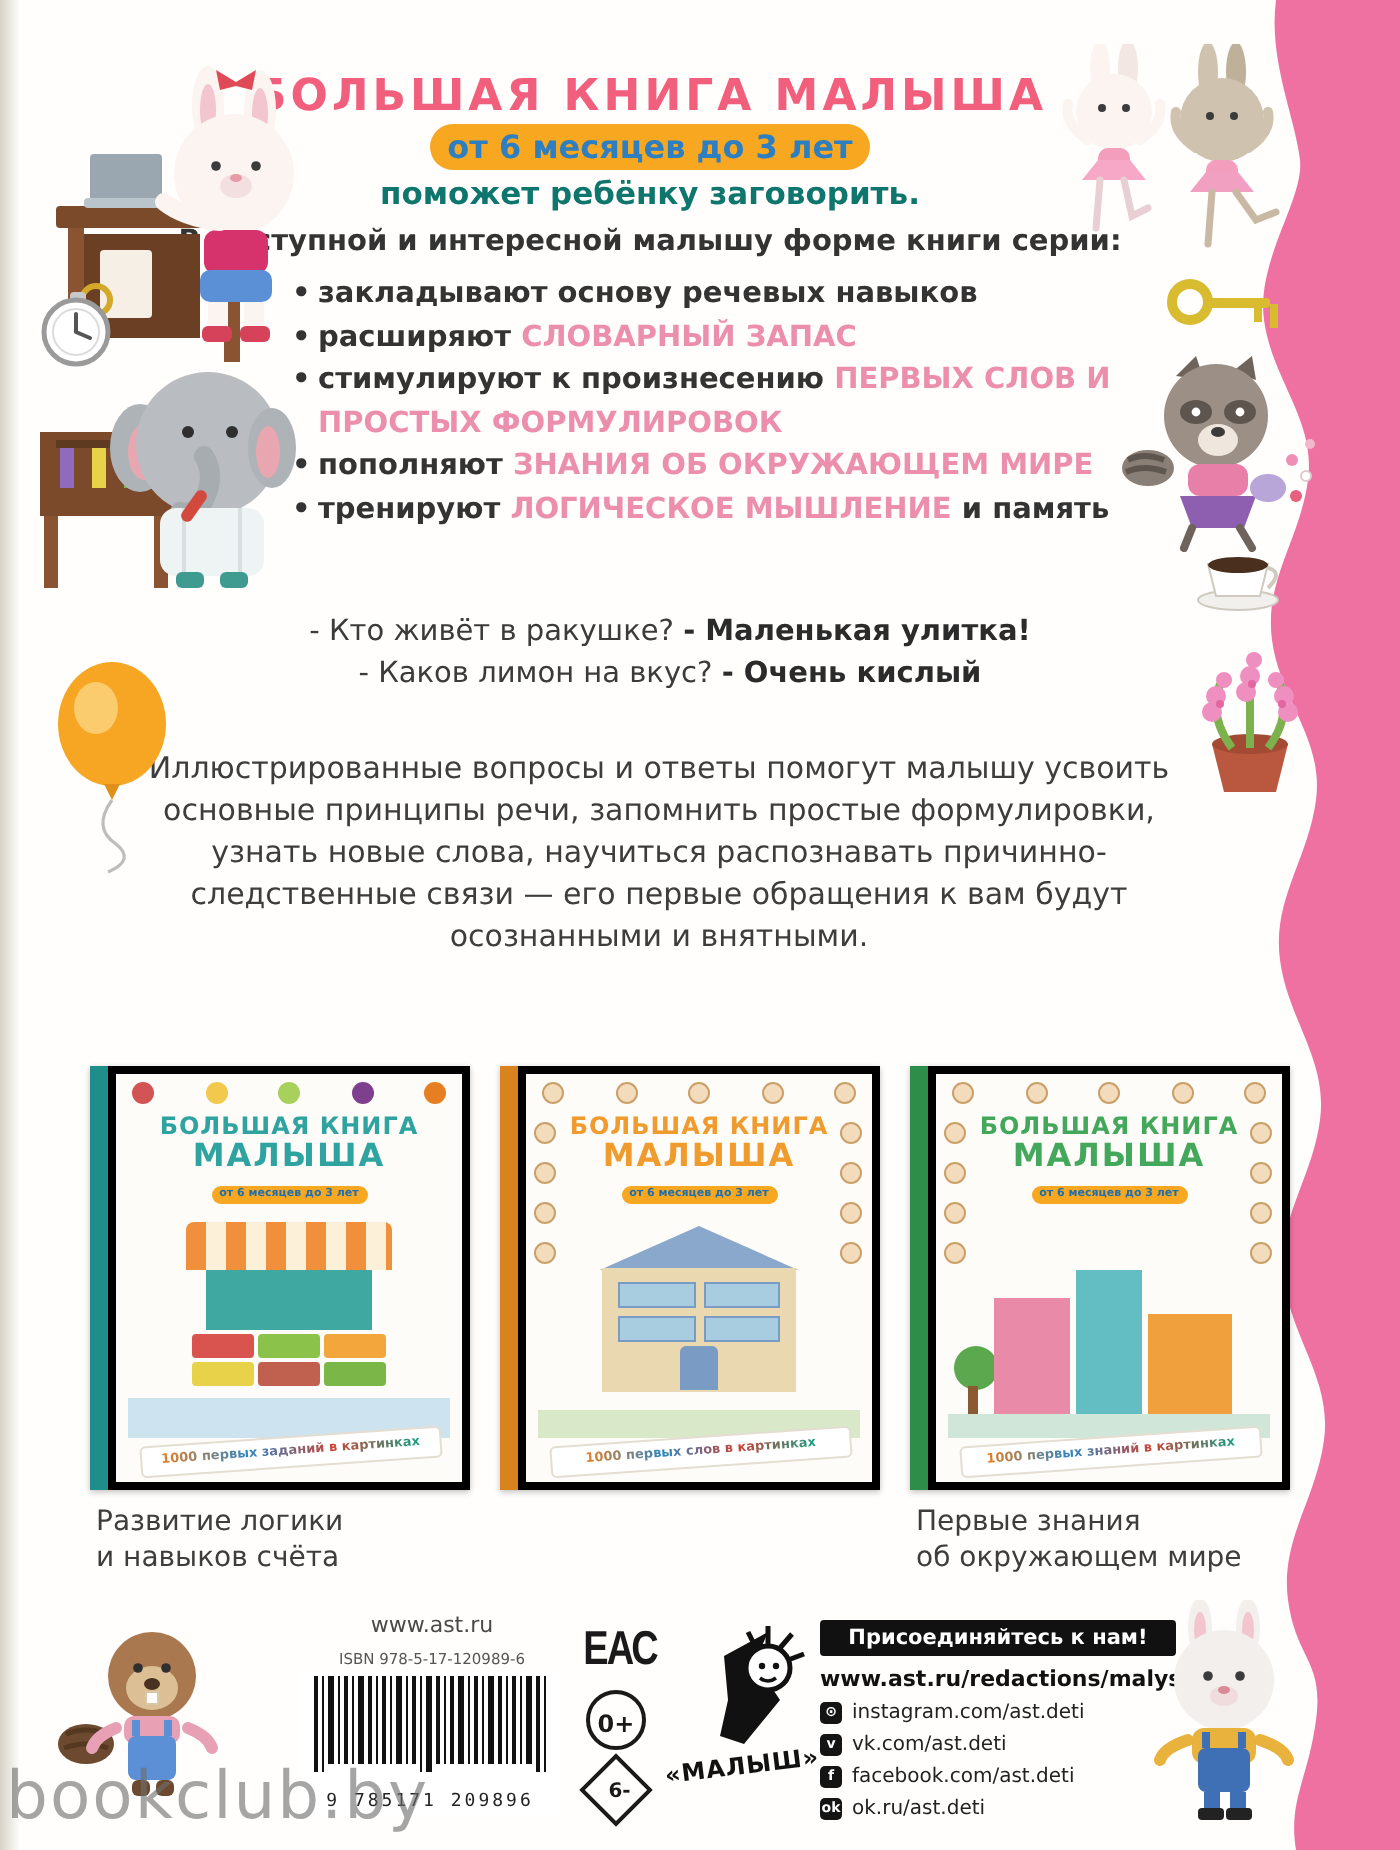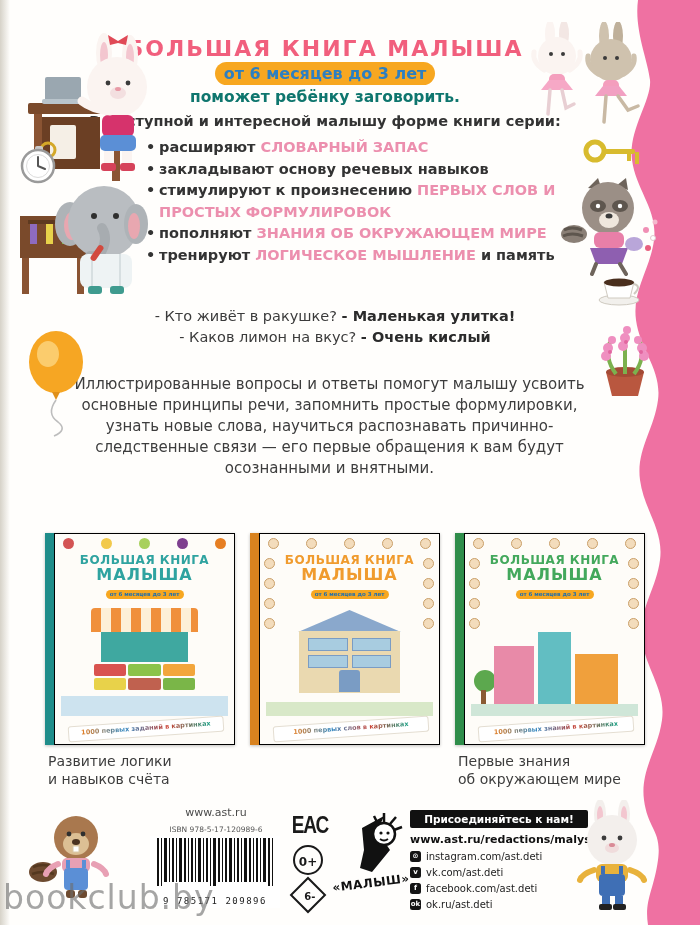--- a/index.html
+++ b/index.html
@@ -39,21 +39,21 @@
   .para2{position:absolute;left:66px;top:459px;width:525px;text-align:center;
         font-size:14.5px;line-height:21px;color:#3d3d3d;}
 
   
   .book{position:absolute;top:533px;width:190px;height:258px;}
   .book-1{left:45px;} .book-2{left:250px;} .book-3{left:455px;}
   .cover{position:relative;width:190px;height:212px;background:#fefcf8;
         box-shadow:0 1px 3px rgba(0,0,0,.25);display:flex;}
   .spine{width:9px;height:100%;}
   .book-1 .spine{background:#1f8d8a;} .book-2 .spine{background:#d9831f;} .book-3 .spine{background:#2f8d4a;}
-  .cover-inner{position:relative;flex:1;border:1px solid #000000;overflow:hidden;}
+  .cover-inner{position:relative;flex:1;border:4px solid #000000;overflow:hidden;}
   .icon-row{position:absolute;left:8px;top:4px;right:8px;height:16px;display:flex;justify-content:space-between;}
   .icon-row i{width:11px;height:11px;border-radius:50%;display:block;}
   .face{background:#f3dcbc;border:1px solid #caa06a;box-sizing:border-box;}
   .side-col{position:absolute;top:24px;width:12px;display:flex;flex-direction:column;gap:9px;}
   .side-col.l{left:4px;} .side-col.r{right:4px;}
   .side-col i{width:11px;height:11px;border-radius:50%;display:block;}
   .cover-title{position:absolute;left:0;top:20px;width:100%;text-align:center;font-weight:800;line-height:1.05;}
   .cover-title .t1{display:block;font-size:12px;letter-spacing:.5px;}
   .cover-title .t2{display:block;font-size:16px;letter-spacing:1px;}
   .book-1 .cover-title{color:#2fa3a0;} .book-2 .cover-title{color:#f09b2e;} .book-3 .cover-title{color:#43a85c;}
@@ -142,22 +142,22 @@
   </svg>
 
   <div class="content">
 
     <div class="title">БОЛЬШАЯ КНИГА МАЛЫША</div>
     <div class="age-band">от 6 месяцев до 3 лет</div>
     <div class="subtitle">поможет ребёнку заговорить.</div>
     <div class="intro">В доступной и интересной малышу форме книги серии:</div>
 
     <ul class="benefits">
+      <li><span>закладывают основу речевых навыков</span><span class="hl"></span><span></span></li>
       <li><span>расширяют </span><span class="hl">СЛОВАРНЫЙ ЗАПАС</span><span></span></li>
-      <li><span>закладывают основу речевых навыков</span><span class="hl"></span><span></span></li>
       <li><span>стимулируют к произнесению </span><span class="hl">ПЕРВЫХ СЛОВ И ПРОСТЫХ ФОРМУЛИРОВОК</span><span></span></li>
       <li><span>пополняют </span><span class="hl">ЗНАНИЯ ОБ ОКРУЖАЮЩЕМ МИРЕ</span><span></span></li>
       <li><span>тренируют </span><span class="hl">ЛОГИЧЕСКОЕ МЫШЛЕНИЕ</span><span> и память</span></li>
     </ul>
 
     <div class="qa-list">
       <div><span class="qa-q">- Кто живёт в ракушке?</span> <span class="qa-a">- Маленькая улитка!</span></div>
       <div><span class="qa-q">- Каков лимон на вкус?</span> <span class="qa-a">- Очень кислый</span></div>
     </div>
 

